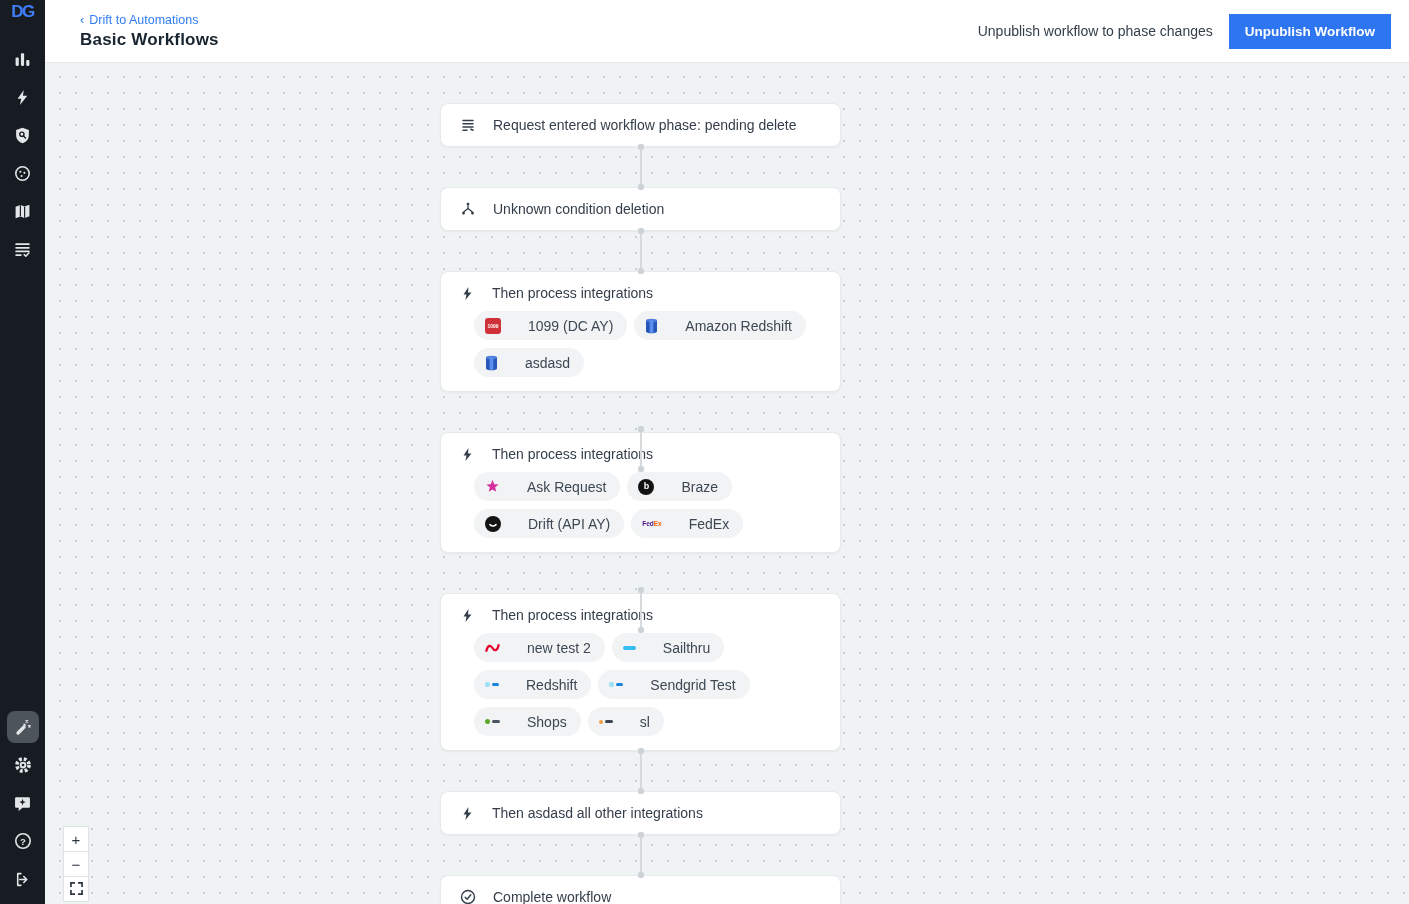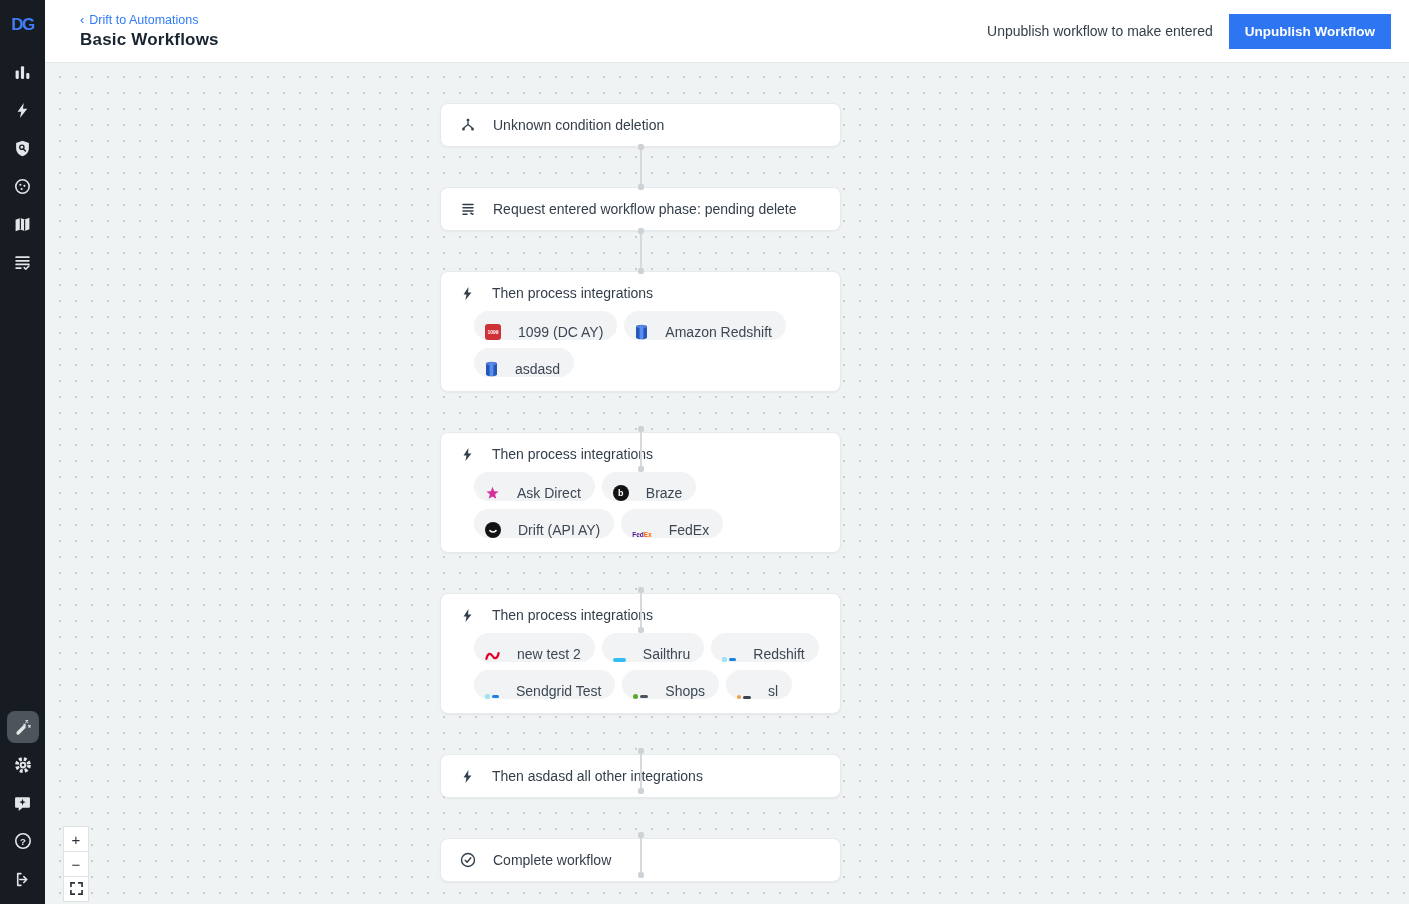--- a/index.html
+++ b/index.html
@@ -2,21 +2,21 @@
 <html><head>
 <meta charset="utf-8">
 <style>
   * { margin:0; padding:0; box-sizing:border-box; }
   html,body { width:1409px; height:904px; overflow:hidden; background:#fff;
     font-family:"Liberation Sans", sans-serif; }
   .app { display:flex; width:1409px; height:904px; }
 
   
   .sidebar { width:45px; background:#171c23; display:flex; flex-direction:column;
-    align-items:center; flex-shrink:0; padding-top:13px; }
+    align-items:center; flex-shrink:0; }
   .logo { color:#3f7ef8; font-weight:bold; font-size:17px; letter-spacing:-1.5px; height:24px;
     display:flex; align-items:center; }
   .side-group { display:flex; flex-direction:column; align-items:center; }
   .side-top { margin-top:16px; }
   .side-bottom { margin-top:auto; padding-bottom:6px; }
   .side-item { width:38px; height:38px; display:flex; align-items:center; justify-content:center;
     color:#e3e6e9; cursor:pointer; }
   .side-item .ibox { width:32px; height:32px; border-radius:8px; display:flex;
     align-items:center; justify-content:center; }
   .side-item.active .ibox { background:#4d545c; }
@@ -46,21 +46,21 @@
     pointer-events:none; }
   .connector::before, .connector::after { content:""; position:absolute; left:50%; width:6px;
     height:6px; margin-left:-3px; border-radius:2px; background:#ccd2d6; }
   .connector::before { top:-3px; }
   .connector::after { bottom:-3px; }
   .card { position:relative; background:#fff; border:1px solid #e7eaec; border-radius:8px;
     margin-bottom:40px; padding:13px 19px; box-shadow:0 1px 2px rgba(20,30,40,.05); cursor:pointer; }
   .card-head { display:flex; align-items:center; gap:17px; color:#333e4a; font-size:14px; }
   .card-head svg { flex-shrink:0; display:block; color:#333e4a; }
   .chips { display:flex; flex-wrap:wrap; gap:8px 7px; margin:10px 0 1px 14px; }
-  .chip { display:inline-flex; align-items:flex-end; gap:17px; height:29px; background:#f1f3f4;
+  .chip { display:inline-flex; align-items:center; gap:27px; height:29px; background:#f1f3f4;
     border-radius:15px; padding:0 14px 0 11px; font-size:14px; color:#3d4854; cursor:pointer; }
 
   
   .lg { display:inline-flex; align-items:center; justify-content:center; flex-shrink:0; }
   .lg-1099 { width:16px; height:16px; background:#ce3137; border-radius:3px; color:#fff;
     font-size:5px; font-weight:bold; }
   .lg-1ws { width:15px; height:10px; gap:1px; }
   .lg-1ws .ws-a { width:5px; height:5px; background:#4caf50; border-radius:1px; }
   .lg-1ws .ws-b { width:8px; height:2px; background:#9aa3ab; border-radius:1px; }
   .lg-round { width:16px; height:16px; border-radius:50%; color:#fff; font-size:9px;
@@ -185,53 +185,53 @@
   <div class="main">
     <header class="header">
       <div class="header-left">
         <a class="back-link" style="color: rgb(47, 125, 246);">
           <span class="chev">‹</span>
           <span>Drift to Automations</span>
         </a>
         <div class="page-title">Basic Workflows</div>
       </div>
       <div class="header-right">
-        <span class="unpublish-note">Unpublish workflow to make entered</span>
+        <span class="unpublish-note">Unpublish workflow to phase changes</span>
         <button class="unpublish-btn" style="background: rgb(46, 117, 241);">Unpublish Workflow</button>
       </div>
     </header>
 
     <div class="canvas">
       <div class="node-col" id="node-col">
+          <div class="card">
+            <div class="card-head">
+      <span>
+                <svg width="16" height="16" viewBox="0 0 16 16" fill="none" stroke="currentColor" stroke-linecap="round" stroke-linejoin="round" stroke-width="1.5">
+                  <path d="M3 3.6h10M3 6.8h10M3 10h10M3 13.2h4M10.8 12.2l2.2 1"></path>
+                </svg>
+              </span>
+      <span>Request entered workflow phase: pending delete</span>
+    </div>
+          </div>
           <div class="card">
             <div class="card-head">
       <span>
                 <svg width="16" height="16" viewBox="0 0 16 16">
                   <path d="M8 4.4v3M8 7.4 3.6 11M8 7.4l4.4 3.6" fill="none" stroke="currentColor" stroke-width="1.3"></path>
                   <rect x="6.7" y="1.8" width="2.6" height="2.6" rx="1" fill="currentColor"></rect>
                   <rect x="2.2" y="10.8" width="2.6" height="2.6" rx="1" fill="currentColor"></rect>
                   <rect x="11.2" y="10.8" width="2.6" height="2.6" rx="1" fill="currentColor"></rect>
                 </svg>
               </span>
       <span>Unknown condition deletion</span>
     </div>
           </div>
           <div class="card">
             <div class="card-head">
       <span>
-                <svg width="16" height="16" viewBox="0 0 16 16" fill="none" stroke="currentColor" stroke-linecap="round" stroke-linejoin="round" stroke-width="1.5">
-                  <path d="M3 3.6h10M3 6.8h10M3 10h10M3 13.2h4M10.8 12.2l2.2 1"></path>
-                </svg>
-              </span>
-      <span>Request entered workflow phase: pending delete</span>
-    </div>
-          </div>
-          <div class="card">
-            <div class="card-head">
-      <span>
                 <svg width="15" height="15" viewBox="0 0 16 16" fill="currentColor">
                   <path d="M9 1 3.8 9h3.1L5.8 15l6.4-8H8.6z"></path>
                 </svg>
               </span>
       <span>Then process integrations</span>
     </div>
             <div class="chips">
               <span class="chip">
                 <span class="lg lg-1099">1099</span>
                 <span>1099 (DC AY)</span>
@@ -267,21 +267,21 @@
               </span>
       <span>Then process integrations</span>
     </div>
             <div class="chips">
               <span class="chip">
                 <span class="lg">
                   <svg width="15" height="15" viewBox="0 0 16 16">
                     <path fill="#d62f9d" d="M8 .8l1.8 4.7 4.8.4-3.8 3 1.2 4.8L8 11.1l-4 2.6 1.2-4.8-3.8-3 4.8-.4z"></path>
                   </svg>
                 </span>
-                <span>Ask Direct</span>
+                <span>Ask Request</span>
               </span>
               <span class="chip">
                 <span class="lg lg-round" style="background:#131313">b</span>
                 <span>Braze</span>
               </span>
               <span class="chip">
                 <span class="lg lg-round" style="background:#131313">
                   <svg width="10" height="10" viewBox="0 0 10 10">
                     <path d="M2 5.6c1.9 1.9 4.1 1.9 6 0" fill="none" stroke="#fff" stroke-width="1.6" stroke-linecap="round"></path>
                   </svg>

